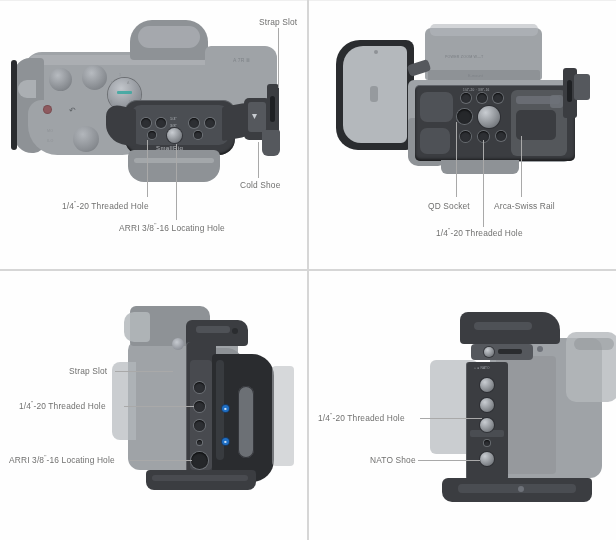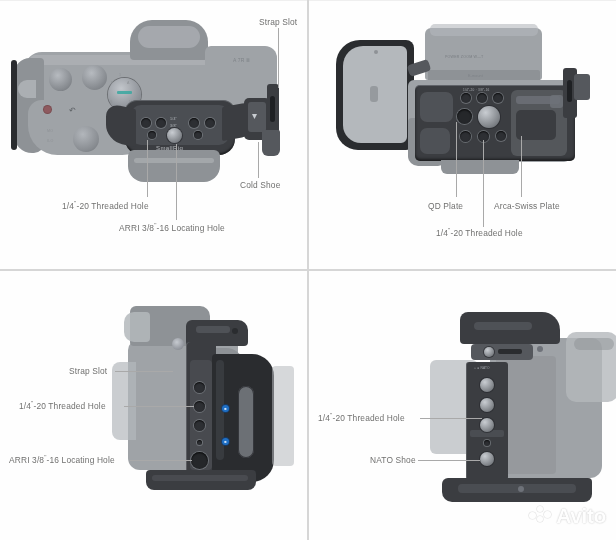--- a/index.html
+++ b/index.html
@@ -317,23 +317,23 @@
     <div class="art cage-dark" style="left:255px; top:68px; width:14px; height:50px; border-radius:3px;"></div>
     <div class="art" style="left:259px; top:80px; width:5px; height:22px; border-radius:3px; background:#1e2023;"></div>
     <div class="art cage-mid" style="left:266px; top:74px; width:16px; height:26px; border-radius:3px;"></div>
 
     <div class="art body-gray-d" style="left:133px; top:160px; width:78px; height:14px; border-radius:0 0 6px 6px;"></div>
 
     <div class="leader v" style="left:148px; top:122px; height:75px;"></div>
     <div class="leader v" style="left:175px; top:140px; height:87px;"></div>
     <div class="leader v" style="left:213px; top:136px; height:61px;"></div>
 
-    <div class="callout" style="left:120px; top:202px;">QD Plate</div>
-
-    <div class="callout" style="left:186px; top:202px;">Arca-Swiss Plate</div>
+    <div class="callout" style="left:120px; top:202px;">QD Socket</div>
+
+    <div class="callout" style="left:186px; top:202px;">Arca-Swiss Rail</div>
 
     <div class="callout" style="left:128px; top:229px;">
       <span>1/4</span><sup>"</sup><span>-20 Threaded Hole</span>
     </div>
   </div>
 
   <div class="quad" id="quad-bl">
 
     <div class="art body-gray" style="left:128px; top:70px; width:110px; height:130px; border-radius:10px 6px 12px 12px;"></div>
     <div class="art body-gray-d" style="left:196px; top:78px; width:48px; height:122px; border-radius:6px 18px 18px 6px;"></div>
@@ -422,23 +422,14 @@
     <div class="leader h" style="left:112px; top:148px; width:62px;"></div>
     <div class="leader h" style="left:110px; top:190px; width:62px;"></div>
 
     <div class="callout" style="left:10px; top:144px;">
       <span>1/4</span><sup>"</sup><span>-20 Threaded Hole</span>
     </div>
 
     <div class="callout" style="left:62px; top:186px;">NATO Shoe</div>
   </div>
 
-  <div id="watermark">
-    <span class="wm-mark">
-      <i style="left:0px;  top:7px;  width:7px; height:7px;"></i>
-      <i style="left:8px;  top:1px;  width:6px; height:6px;"></i>
-      <i style="left:8px;  top:11px; width:6px; height:6px;"></i>
-      <i style="left:15px; top:6px;  width:7px; height:7px;"></i>
-    </span>
-    <span class="wm-text">Avito</span>
-  </div>
 
 </div>
 
 </body></html>

